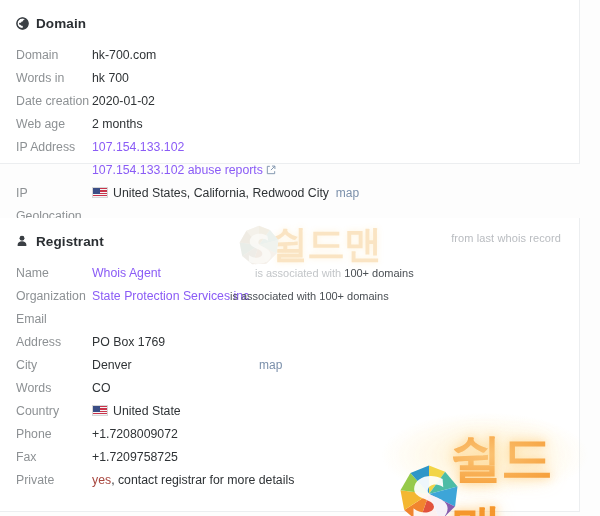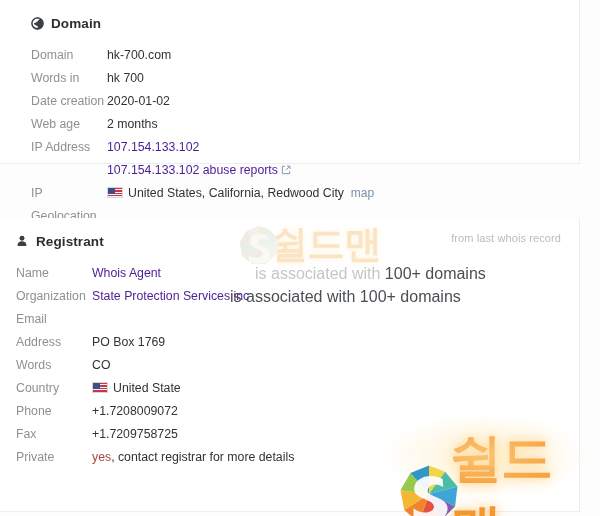--- a/index.html
+++ b/index.html
@@ -31,21 +31,20 @@
     background: #ffffff;
     border: 1px solid #eceef0;
     border-left: none;
     border-top: none;
     box-sizing: border-box;
   }
   #domain-card {
     top: 0;
     height: 164px;
     border-top: none;
-    padding-left: 15px;
   }
   #registrant-card {
     top: 218px;
     height: 294px;
   }
 
   
   .section-header {
     display: flex;
     align-items: center;
@@ -97,21 +96,21 @@
     font-size: 12.3px;
   }
   .row .value {
     flex: 1 1 auto;
     color: #2f3336;
     position: relative;
     white-space: nowrap;
   }
 
   a.link, .link {
-    color: #4c1d95;
+    color: #8b5cf6;
     text-decoration: none;
     cursor: pointer;
   }
 
   .maplink {
     color: #7b90ab;
     font-size: 12px;
     text-decoration: none;
     cursor: pointer;
   }
@@ -148,21 +147,21 @@
     left: 0; top: 0;
     width: 7px;
     height: 6px;
     background: #3b4e86;
   }
 
   .assoc {
     position: absolute;
     left: 0;
     white-space: nowrap;
-    font-size: 16px;
+    font-size: 11px;
   }
   .assoc .faint { color: #c3c6c9; }
   .assoc .strong { color: #4a4f54; }
   .assoc.name-assoc { left: 163px; }
   .assoc.org-assoc { left: 138px; color: #4a4f54; }
   .assoc.org-assoc .faint { color: #4a4f54; }
 
   .private-yes {
     color: #a8473f;
     font-weight: normal;
@@ -328,20 +327,27 @@
       <div class="row">
         <div class="label">Email</div>
         <div class="value"></div>
       </div>
 
       <div class="row">
         <div class="label">Address</div>
         <div class="value">PO Box 1769</div>
       </div>
 
+      <div class="row">
+        <div class="label">City</div>
+        <div class="value">
+          <span>Denver</span>
+          <a class="maplink city-map" href="#">map</a>
+        </div>
+      </div>
 
       <div class="row">
         <div class="label">Words</div>
         <div class="value">CO</div>
       </div>
 
       <div class="row">
         <div class="label">Country</div>
         <div class="value">
           <span class="flag"></span><span>United State</span>

